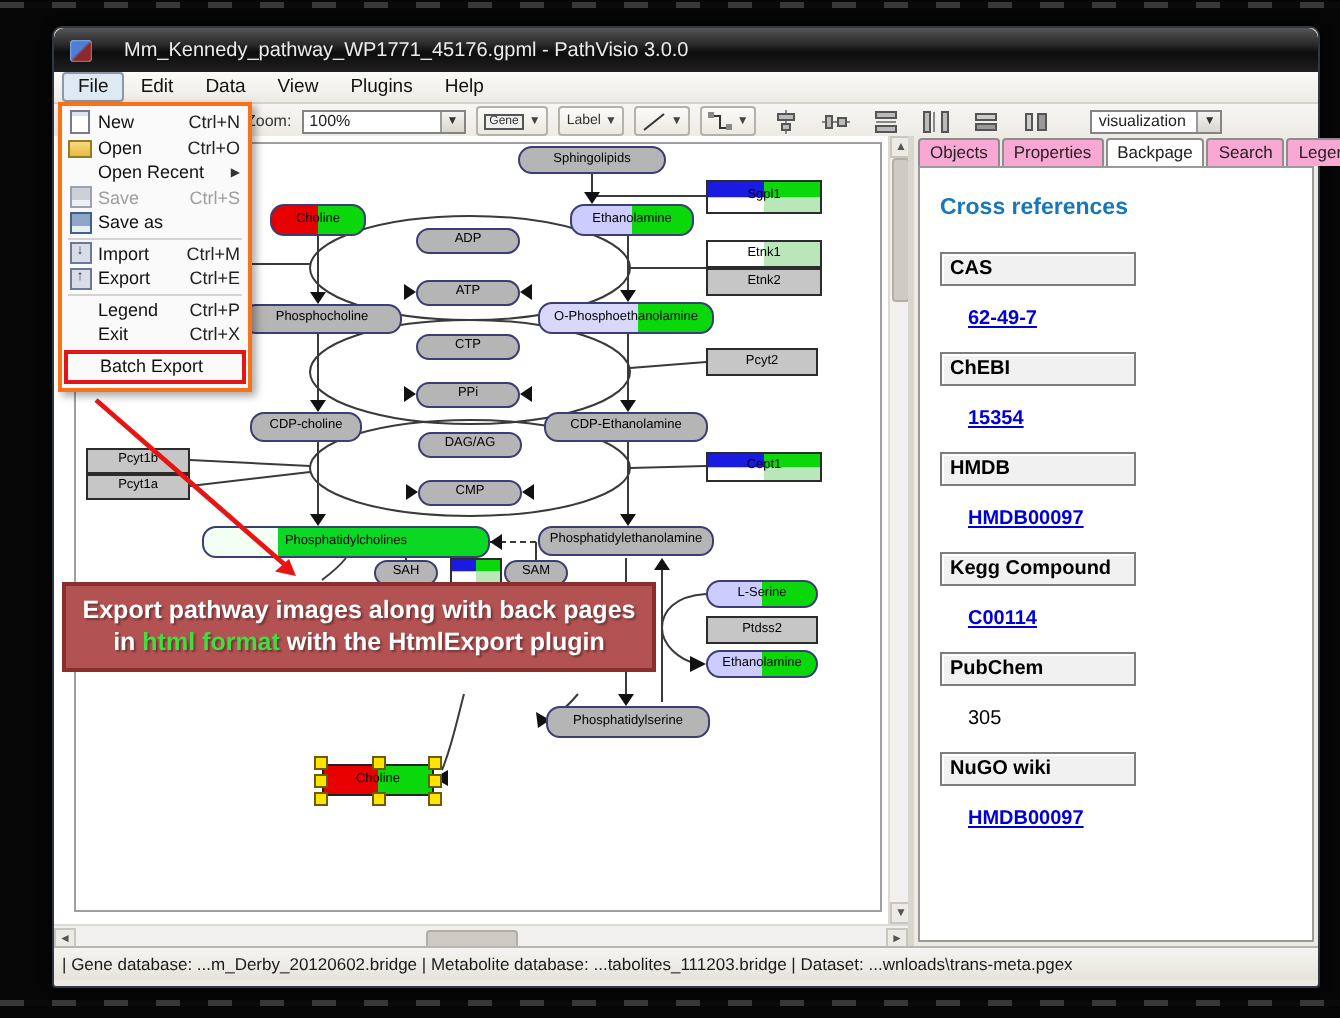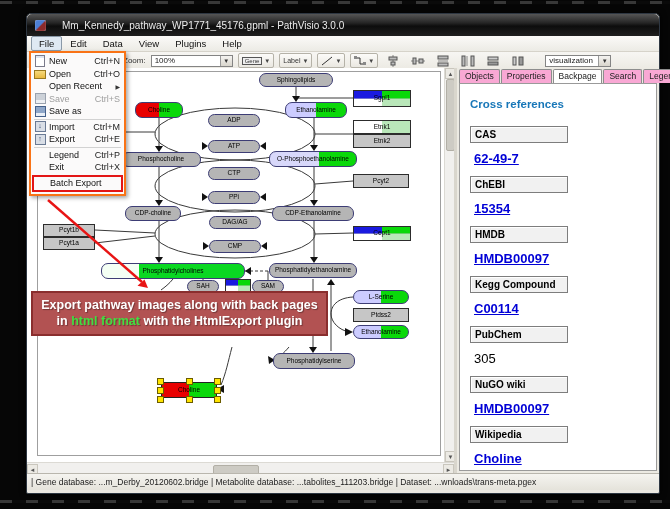--- a/index.html
+++ b/index.html
@@ -62,21 +62,21 @@
 .tabs{display:flex;height:14px;padding:1px 0 0 2px;gap:1px;font-size:8.5px}
 .tab{border:1px solid #8d8d8d;border-bottom:none;background:#f9a8d4;padding:1px 5px 0;
   border-radius:2px 2px 0 0;color:#222}
 .tab.active{background:#fff;position:relative;z-index:2}
 .panelbody{position:absolute;left:2px;top:15px;right:2px;bottom:2px;background:#fff;
   border:1px solid #9a9a9a;overflow:hidden;padding:6px 0 0 10px;box-sizing:border-box}
 .xref-h{color:#1877b8;font-weight:bold;font-size:11.5px;margin:8px 0 16px}
 .xsec{margin-bottom:9px}
 .shead{width:88px;border:1px solid #7d7d7d;background:#f1f1f1;font-size:10px;font-weight:bold;
   padding:2px 4px;box-shadow:inset 1px 1px 0 #fff;margin-bottom:6px}
-.sval{font-size:13px;font-weight:bold;color:#0000d6;text-decoration:underline;margin-left:4px;display:inline-block}
+.sval{font-size:10px;font-weight:bold;color:#0000d6;text-decoration:underline;margin-left:14px;display:inline-block}
 .sval.plain{color:#000;text-decoration:none;font-weight:normal}
 .statusbar{position:absolute;left:0;top:459px;width:632px;height:17px;background:linear-gradient(#f5f4f0,#e5e3db);
   border-top:1px solid #b9b6ad;font-size:8.5px;display:flex;align-items:center;padding-left:4px;
   box-sizing:border-box;color:#1a1a1a;white-space:nowrap;overflow:hidden}
 
 .filemenu{position:absolute;left:2px;top:37px;width:93px;background:#fbfafa;border:2px solid #f97316;
   box-shadow:2px 2px 4px rgba(0,0,0,.35);z-index:20;font-size:9px;padding:2px 0;color:#111}
 .fmrow{height:12.5px;display:flex;align-items:center;padding:0 4px 0 3px}
 .fmrow.dis{color:#9e9e9e}
 .fmrow.hlrow{border:2px solid #e31616;height:13px;margin:1px 1px 0;padding-left:1px}
@@ -390,24 +390,20 @@
         <a class="sval">C00114</a>
       </div>
       <div class="xsec">
         <div class="shead">PubChem</div>
         <span class="sval plain">305</span>
       </div>
       <div class="xsec">
         <div class="shead">NuGO wiki</div>
         <a class="sval">HMDB00097</a>
       </div>
-      <div class="xsec">
-        <div class="shead">Wikipedia</div>
-        <a class="sval">Choline</a>
-      </div>
 
     </div>
   </div>
 
   <div class="statusbar">
     <span>| Gene database: ...m_Derby_20120602.bridge | Metabolite database: ...tabolites_111203.bridge | Dataset: ...wnloads\trans-meta.pgex</span>
   </div>
 
   <div class="filemenu">
     <div class="fmrow">

